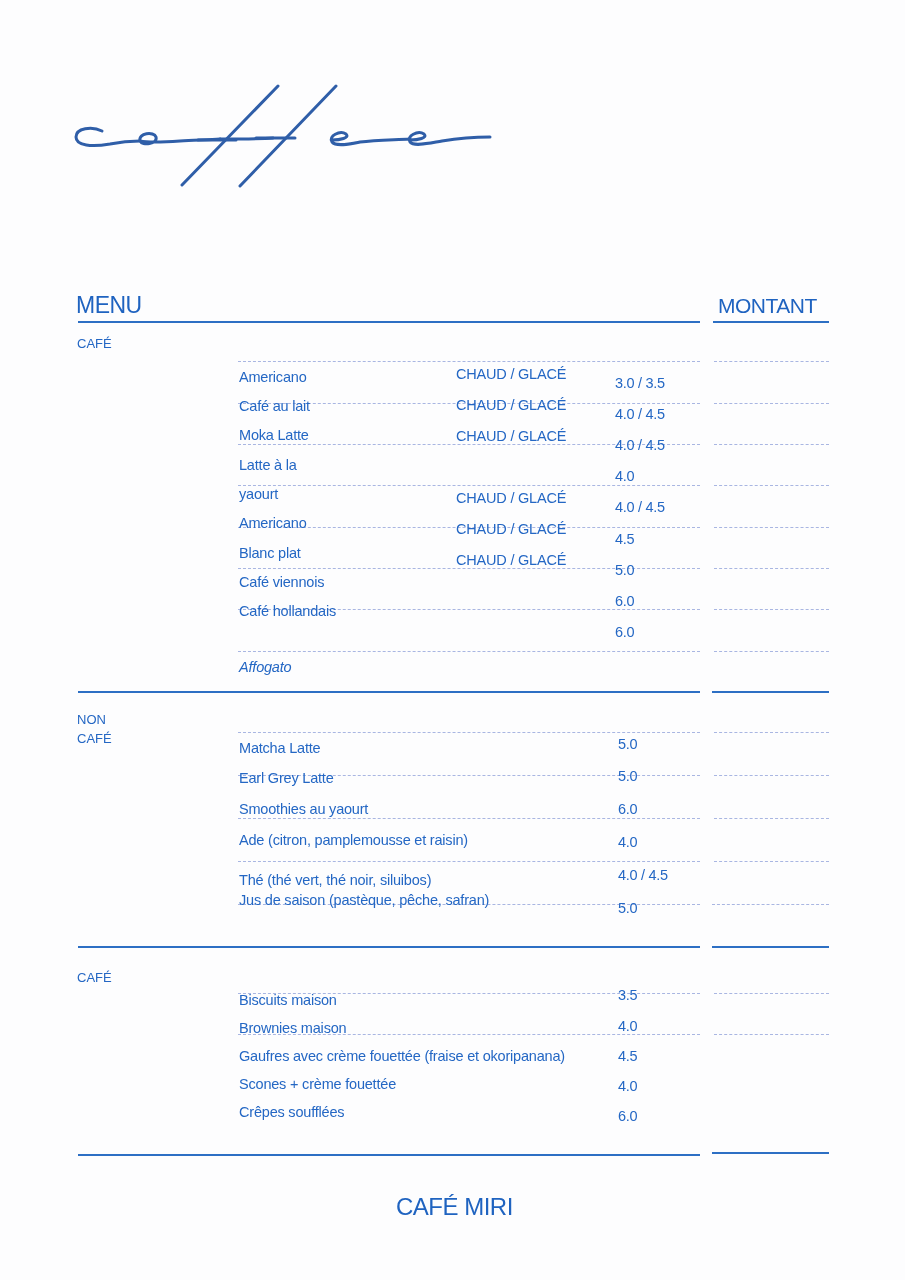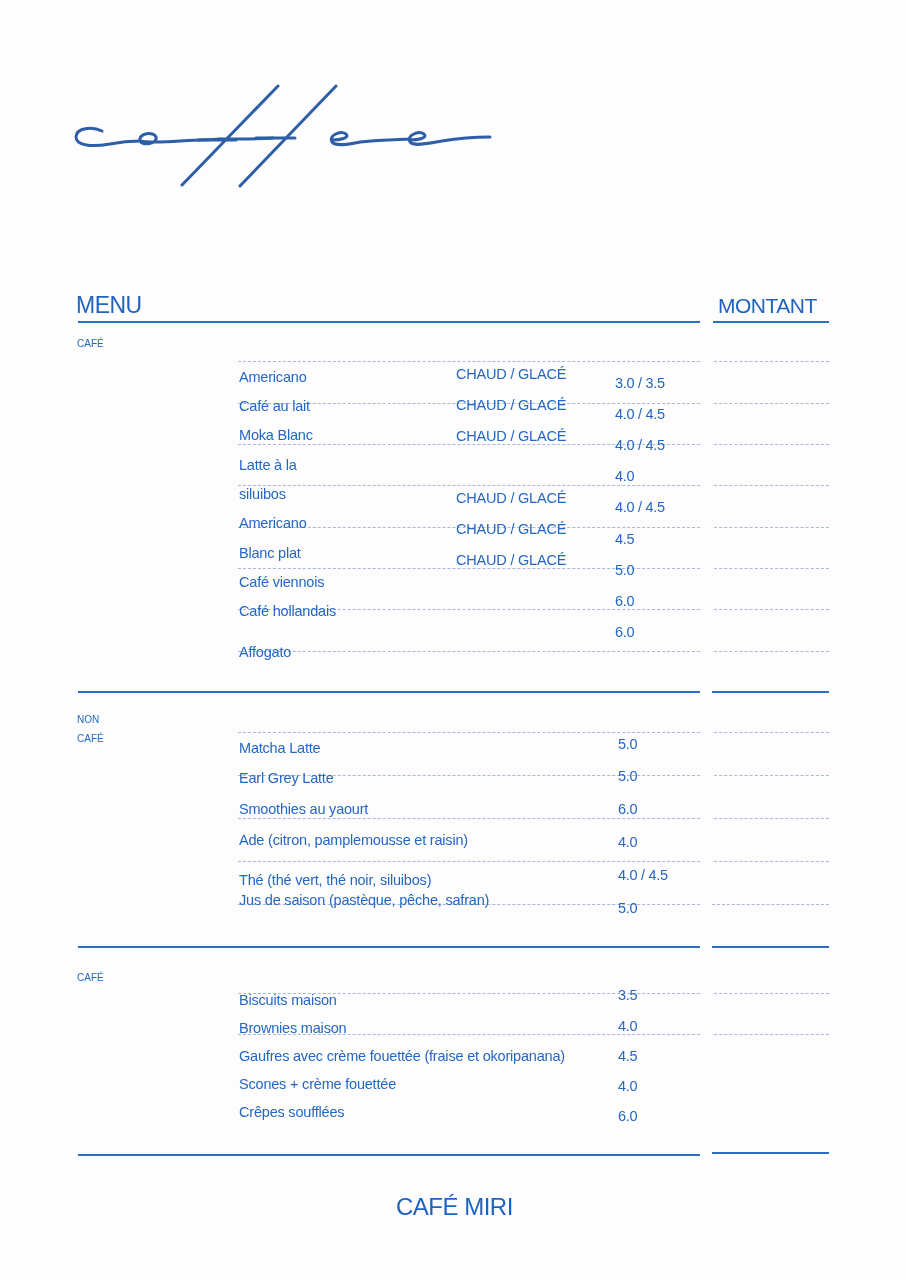--- a/index.html
+++ b/index.html
@@ -3,21 +3,21 @@
   <meta charset="utf-8">
   <style>
     * { box-sizing: border-box; margin: 0; padding: 0; }
     html, body { width: 905px; height: 1280px; background: #fdfdfe; overflow: hidden; }
     body { position: relative; font-family: "Liberation Sans", "DejaVu Sans", sans-serif; color: #2467c4; }
     .abs { position: absolute; }
     .logo { left: 70px; top: 80px; width: 430px; height: 115px; }
     .h-title { font-size: 23px; letter-spacing: -0.5px; color: #1f63c0; white-space: nowrap; }
     .solid { position: absolute; height: 1.5px; background: #2d6fc4; }
     .dash { position: absolute; height: 0; border-top: 1.3px dashed #a9b6e2; }
-    .sec-label { font-size: 10px; line-height: 19px; color: #2467c4; }
+    .sec-label { font-size: 13px; line-height: 19px; color: #2467c4; }
     .item { font-size: 14.5px; color: #2467c4; white-space: nowrap; letter-spacing: -0.2px; }
     .opt { font-size: 14.5px; color: #2467c4; white-space: nowrap; letter-spacing: -0.2px; text-align: center; }
     .price { font-size: 14.5px; color: #2467c4; white-space: nowrap; letter-spacing: -0.3px; }
     .footer { font-size: 24px; color: #1f63c0; letter-spacing: -0.5px; white-space: nowrap; }
   </style>
 </head>
 <body>
 
 <svg class="abs logo" viewBox="0 0 430 115" fill="none" stroke="#2f5ea8" stroke-width="3" stroke-linecap="round" stroke-linejoin="round">
 
@@ -58,28 +58,28 @@
 <div class="dash" style="left:714px; top:403px; width:115px;"></div>
 <div class="dash" style="left:714px; top:444px; width:115px;"></div>
 <div class="dash" style="left:714px; top:485px; width:115px;"></div>
 <div class="dash" style="left:714px; top:527px; width:115px;"></div>
 <div class="dash" style="left:714px; top:568px; width:115px;"></div>
 <div class="dash" style="left:714px; top:609px; width:115px;"></div>
 <div class="dash" style="left:714px; top:651px; width:115px;"></div>
 
 <div class="abs item" style="left:239px; top:369px;">Americano</div>
 <div class="abs item" style="left:239px; top:398px;">Café au lait</div>
-<div class="abs item" style="left:239px; top:427px;">Moka Blanc</div>
+<div class="abs item" style="left:239px; top:427px;">Moka Latte</div>
 <div class="abs item" style="left:239px; top:457px;">Latte à la</div>
-<div class="abs item" style="left:239px; top:486px;">siluibos</div>
+<div class="abs item" style="left:239px; top:486px;">yaourt</div>
 <div class="abs item" style="left:239px; top:515px;">Americano</div>
 <div class="abs item" style="left:239px; top:545px;text-align:right;">Blanc plat</div>
 <div class="abs item" style="left:239px; top:574px;">Café viennois</div>
 <div class="abs item" style="left:239px; top:603px;">Café hollandais</div>
-<div class="abs item" style="left:239px; top:644px;">Affogato</div>
+<div class="abs item" style="left:239px; top:659px;font-style:italic;">Affogato</div>
 
 <div class="abs opt" style="left:456px; top:366px;">CHAUD / GLACÉ</div>
 <div class="abs opt" style="left:456px; top:397px;">CHAUD / GLACÉ</div>
 <div class="abs opt" style="left:456px; top:428px;">CHAUD / GLACÉ</div>
 <div class="abs opt" style="left:456px; top:490px;">CHAUD / GLACÉ</div>
 <div class="abs opt" style="left:456px; top:521px;">CHAUD / GLACÉ</div>
 <div class="abs opt" style="left:456px; top:552px;">CHAUD / GLACÉ</div>
 
 <div class="abs price" style="left:615px; top:375px;">3.0 / 3.5</div>
 <div class="abs price" style="left:615px; top:406px;">4.0 / 4.5</div>

